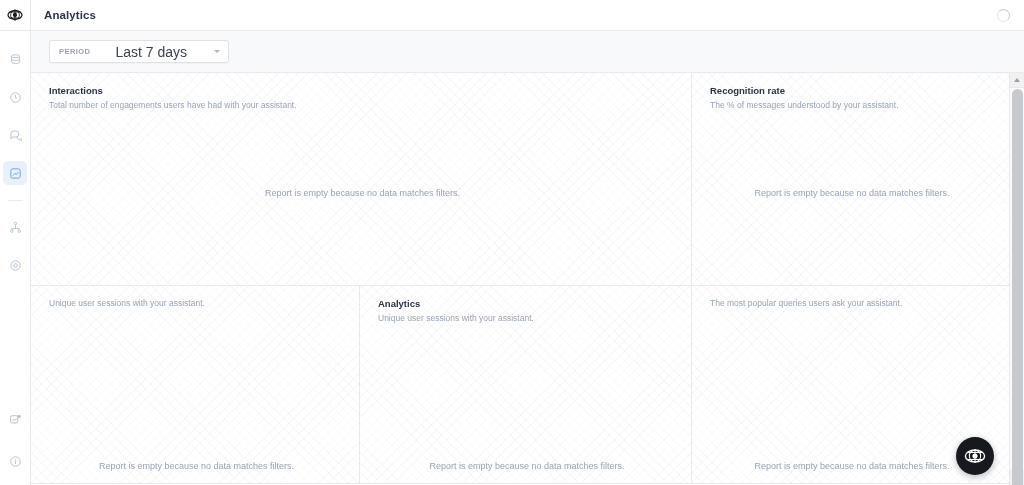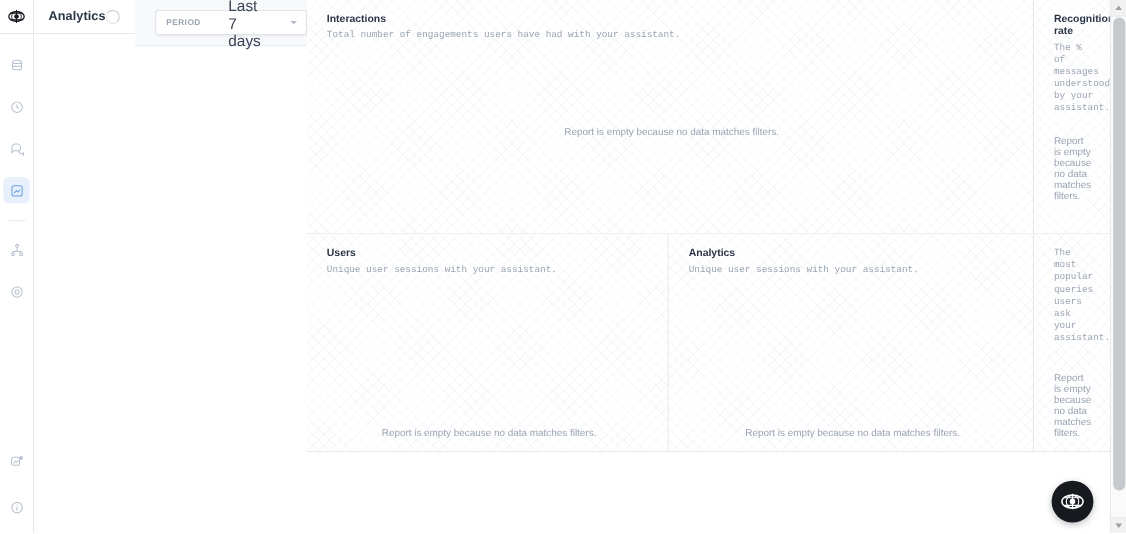--- a/index.html
+++ b/index.html
@@ -66,21 +66,21 @@
   }
   .sb-bottom .sb-item { margin-bottom: 18px; }
   .sb-bottom .sb-item:last-child { margin-bottom: 0; }
 
   
   .main {
     flex: 1 1 auto;
     height: 485px;
     position: relative;
     display: flex;
-    flex-direction: row;
+    flex-direction: column;
     background: #ffffff;
     overflow: hidden;
   }
 
   .topbar {
     height: 31px;
     flex: 0 0 31px;
     border-bottom: 1px solid #e6e9ee;
     display: flex;
     align-items: center;
@@ -180,21 +180,20 @@
   .card-title {
     font-size: 9.5px;
     font-weight: bold;
     color: #2b3445;
     margin-bottom: 4px;
   }
   .card-sub {
     font-size: 8.5px;
     color: #9aa4b2;
     line-height: 1.3;
-    font-family: Liberation Mono, monospace;
   }
   .card-empty {
     flex: 1 1 auto;
     display: flex;
     align-items: center;
     justify-content: center;
     font-size: 9px;
     color: #9aa4b2;
   }
   .row1 .card-empty { padding-bottom: 10px; }
@@ -363,21 +362,20 @@
           </div>
           <div class="card" style="flex:1 1 auto">
             <div class="card-title">Recognition rate</div>
             <div class="card-sub">The % of messages understood by your assistant.</div>
             <div class="card-empty">Report is empty because no data matches filters.</div>
           </div>
         </div>
 
         <div class="grid-row row2">
           <div class="card" style="flex:0 0 329px">
-            <div class="card-title">Users</div>
             <div class="card-sub">Unique user sessions with your assistant.</div>
             <div class="card-empty">Report is empty because no data matches filters.</div>
           </div>
           <div class="card" style="flex:0 0 332px">
             <div class="card-title">Analytics</div>
             <div class="card-sub">Unique user sessions with your assistant.</div>
             <div class="card-empty">Report is empty because no data matches filters.</div>
           </div>
           <div class="card" style="flex:1 1 auto">
             <div class="card-sub">The most popular queries users ask your assistant.</div>

